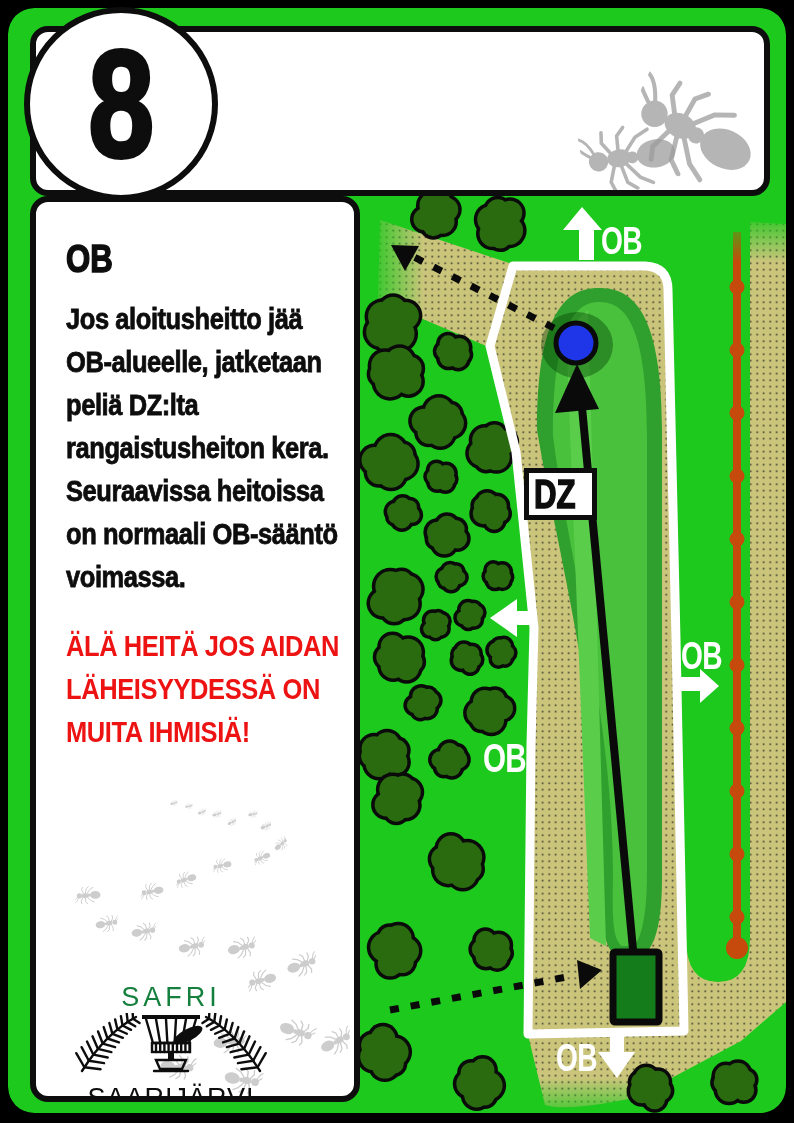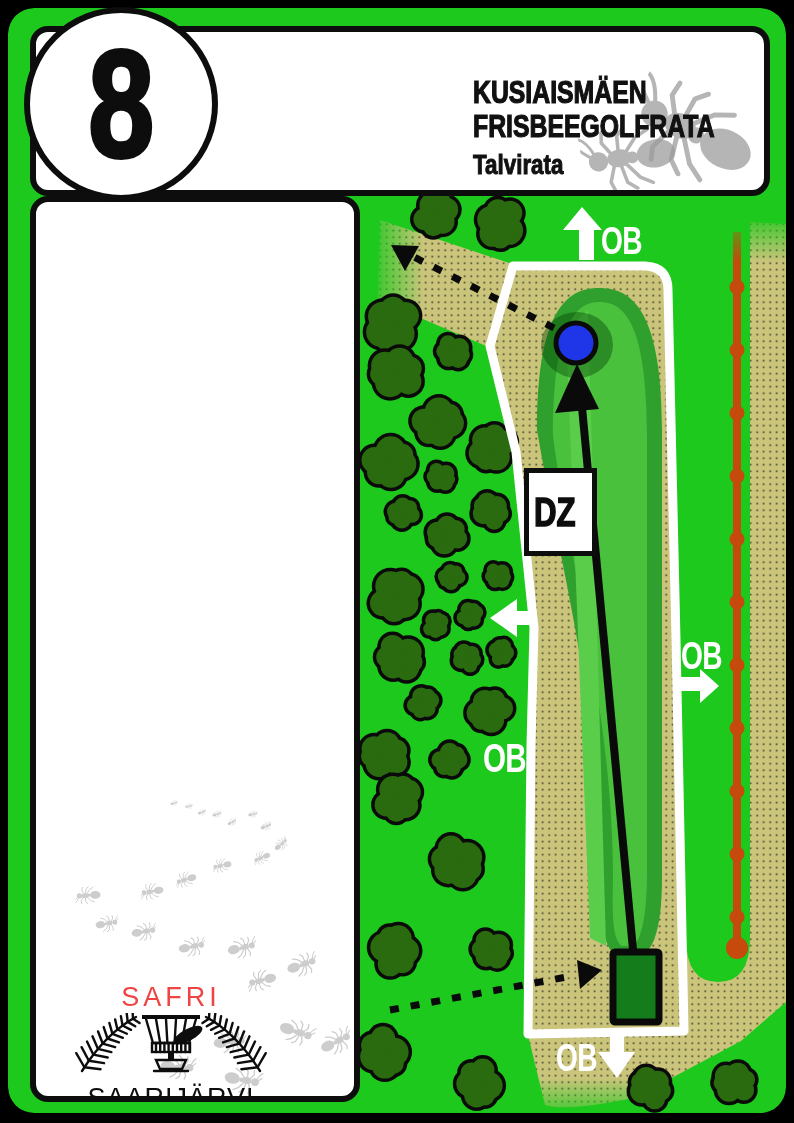--- a/index.html
+++ b/index.html
@@ -20,25 +20,25 @@
   #course-title .s{font-size:28px;line-height:32px;margin-top:5px;font-weight:bold;color:#111;-webkit-text-stroke:1px #111;transform:scaleX(.8);}
   #header-ants{position:absolute;right:0;bottom:0;z-index:0;}
   #rules-content{position:absolute;left:30px;top:36px;z-index:2;}
   #ob-heading{font-size:38px;font-weight:bold;color:#0d0d0d;-webkit-text-stroke:1.5px #0d0d0d;transform:scaleX(.82);}
   #ob-body{margin-top:16px;font-size:30px;line-height:43px;font-weight:bold;color:#0d0d0d;
     -webkit-text-stroke:.8px #0d0d0d;white-space:pre;transform:scaleX(.85);letter-spacing:-.5px;}
   #warning{margin-top:26px;font-size:30px;line-height:43px;font-weight:bold;white-space:pre;
     transform:scaleX(.85);letter-spacing:-.5px;}
   #ant-trail{position:absolute;left:0;top:0;z-index:1;}
   #club-logo{position:absolute;left:32px;top:780px;width:206px;text-align:center;z-index:2;}
-  #logo-top{font-size:27px;letter-spacing:4px;color:#ef4444;}
+  #logo-top{font-size:27px;letter-spacing:4px;color:#15803d;}
   #logo-bottom{font-size:27px;letter-spacing:1px;color:#0d0d0d;}
   .maplabel{position:absolute;z-index:1;color:#fff;font-weight:bold;font-size:38px;line-height:1;
     transform:scaleX(.74);transform-origin:left top;letter-spacing:-1px;white-space:nowrap;}
-  #dz-label{position:absolute;z-index:1;background:#fff;border:5px solid #0d0d0d;padding:19px 5px;}
+  #dz-label{position:absolute;z-index:1;background:#fff;border:5px solid #0d0d0d;padding:1px 5px;}
   #dz-label .t{font-size:40px;line-height:1;font-weight:bold;color:#0d0d0d;-webkit-text-stroke:1.5px #0d0d0d;
     transform:scaleX(.78);transform-origin:left top;}
 </style>
 </head>
 <body>
 
 <svg id="map-svg" width="794" height="1123" viewBox="0 0 794 1123">
     <defs>
       <pattern id="dots" width="6.5" height="6.5" patternUnits="userSpaceOnUse">
         <rect width="6.5" height="6.5" fill="#cbc57b"></rect>
@@ -604,25 +604,20 @@
 
 <div id="header-card" class="card">
   <svg id="header-ants" width="220" height="130">
       <g transform="translate(150,70) rotate(205) scale(2.03125,-2.03125)" color="#9c9c9c" opacity="0.75">
         <use href="#ant" x="-32" y="-24" width="64" height="48"></use>
       </g>
       <g transform="translate(85,95) rotate(170) scale(1.484375,-1.484375)" color="#9c9c9c" opacity="0.75">
         <use href="#ant" x="-32" y="-24" width="64" height="48"></use>
       </g>
     </svg>
-  <div id="course-title">
-    <div class="l cond">KUSIAISMÄEN</div>
-    <div class="l cond">FRISBEEGOLFRATA</div>
-    <div class="s cond">Talvirata</div>
-  </div>
 </div>
 
 <div id="hole-badge">
   <div class="num">8</div>
 </div>
 
 <div id="rules-card" class="card">
   <svg id="ant-trail" width="318" height="894">
       <g transform="translate(138,601) rotate(-15) scale(0.125)" color="#cdcdcd">
         <use href="#ant" x="-32" y="-24" width="64" height="48"></use>
@@ -690,20 +685,33 @@
       <g transform="translate(194,839) rotate(-5) scale(0.53125)" color="#cdcdcd">
         <use href="#ant" x="-32" y="-24" width="64" height="48"></use>
       </g>
       <g transform="translate(142,864) rotate(5) scale(0.5625)" color="#cdcdcd">
         <use href="#ant" x="-32" y="-24" width="64" height="48"></use>
       </g>
       <g transform="translate(207,877) rotate(12) scale(0.59375)" color="#cdcdcd">
         <use href="#ant" x="-32" y="-24" width="64" height="48"></use>
       </g>
     </svg>
+  <div id="rules-content">
+    <div id="ob-heading" class="cond">OB</div>
+    <div id="ob-body" class="cond">Jos aloitusheitto jää
+OB-alueelle, jatketaan
+peliä DZ:lta
+rangaistusheiton kera.
+Seuraavissa heitoissa
+on normaali OB-sääntö
+voimassa.</div>
+    <div id="warning" class="cond" style="color: rgb(238, 19, 19);">ÄLÄ HEITÄ JOS AIDAN
+LÄHEISYYDESSÄ ON
+MUITA IHMISIÄ!</div>
+  </div>
   <div id="club-logo">
     <div id="logo-top">SAFRI</div>
     <svg id="logo-svg" width="206" height="66" viewBox="0 0 206 66">
         <g stroke="#0d0d0d" stroke-width="2.4" fill="none" stroke-linecap="round">
           <path d="M68 4 Q38 20 14 58"></path>
           <line x1="65.015" y1="5.654999999999999" x2="64.55411442066239" y2="-2.1800548487396467"></line>
           <line x1="65.015" y1="5.654999999999999" x2="71.55957522659429" y2="9.987324445773687"></line>
           <line x1="59.71759999999999" y1="8.911200000000001" x2="58.71345490892628" y2="0.2755522167661022"></line>
           <line x1="59.71759999999999" y1="8.911200000000001" x2="67.22860528123134" y2="13.289272597081375"></line>
           <line x1="54.5174" y1="12.523800000000001" x2="52.896646710933936" y2="3.1234309234168105"></line>

